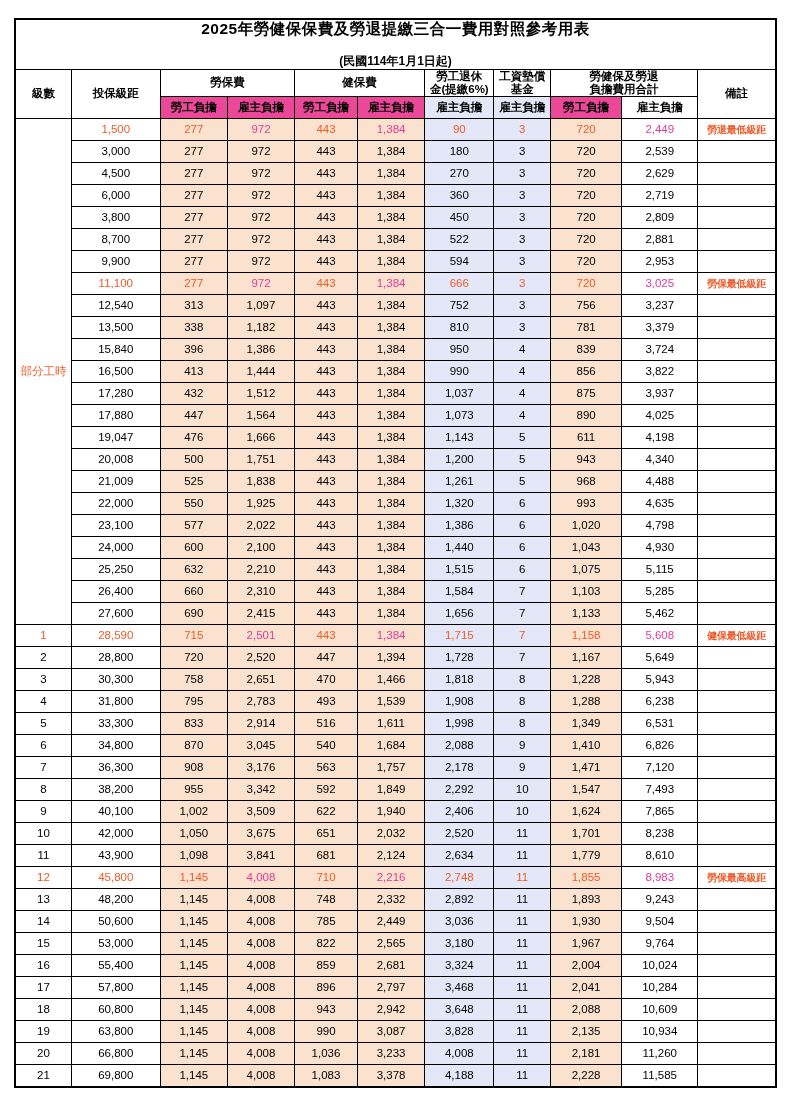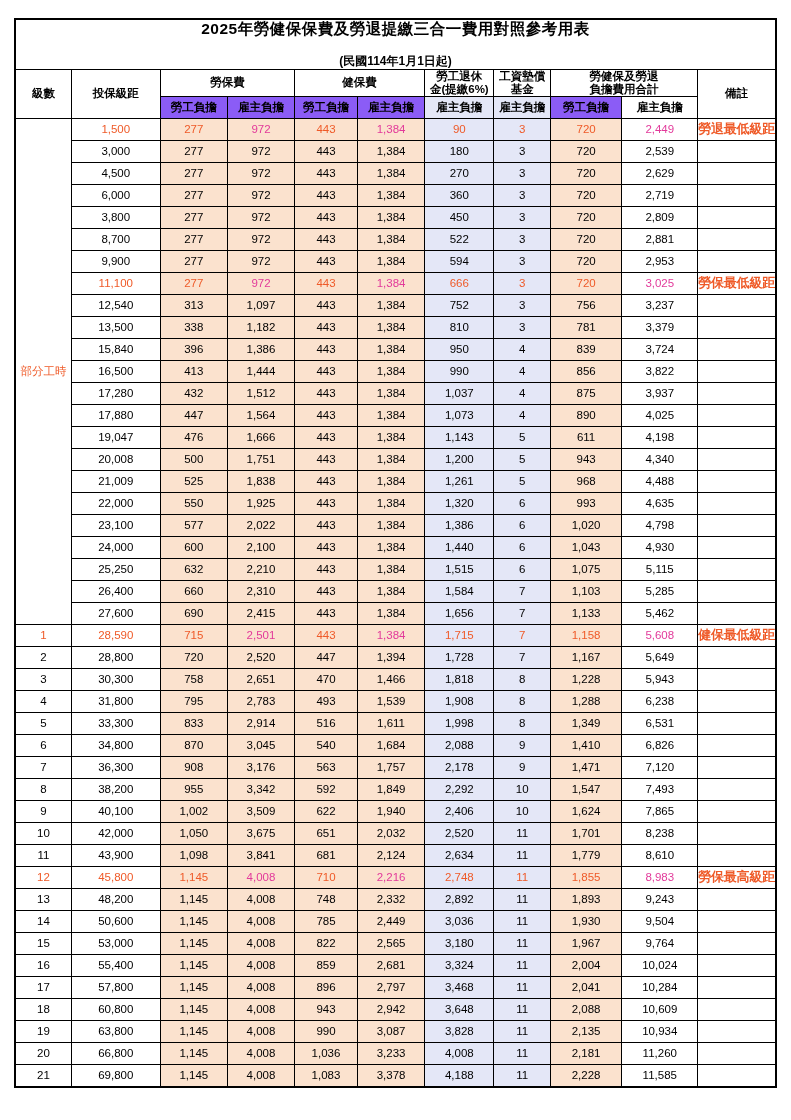--- a/index.html
+++ b/index.html
@@ -36,35 +36,35 @@
     border:1px solid #000;
     border-bottom:1px solid #000;
     padding:7px 0 6px 0;
     height:auto;
   }
   .title1{font-size:15.5px;font-weight:bold;letter-spacing:.5px;}
   .title2{font-size:12px;font-weight:bold;margin-top:17px;}
 
   .hdr{font-weight:bold;font-size:12px;background:#ffffff;}
   .hdr-small{font-weight:bold;font-size:10.5px;line-height:1.1;margin-left:48px;}
-  .sub-or{background:#8b5cf6;font-weight:bold;font-size:10.5px;}
+  .sub-or{background:#ec4899;font-weight:bold;font-size:10.5px;}
   .sub-bl{background:#e4e7f7;font-weight:bold;font-size:10.5px;}
   .sub-wh{background:#ffffff;font-weight:bold;font-size:10.5px;}
 
   td.c-or{background:#fbe2ce;}
   td.c-bl{background:#e4e7f7;}
   td.c-wh{background:#ffffff;}
 
   td.num{font-size:11.5px;}
   td.lvl{font-size:11.5px;}
   td.sal{font-size:12px;margin-top:28px;}
 
   .rowhi td{color:#ef5a28;}
   .rowhi td.pink{color:#e2399a;}
-  .note{font-size:13px;color:#ef5a28;font-weight:bold;letter-spacing:-.2px;}
+  .note{font-size:10px;color:#ef5a28;font-weight:bold;letter-spacing:-.2px;}
   .vert-label{
     font-size:11.5px;
     writing-mode:horizontal-tb;
   }
   col.c-lvl{width:52px;}
   col.c-sal{width:82px;}
   col.c-d{width:62px;}
   col.c-e{width:62px;}
   col.c-f{width:58px;}
   col.c-g{width:62px;}

